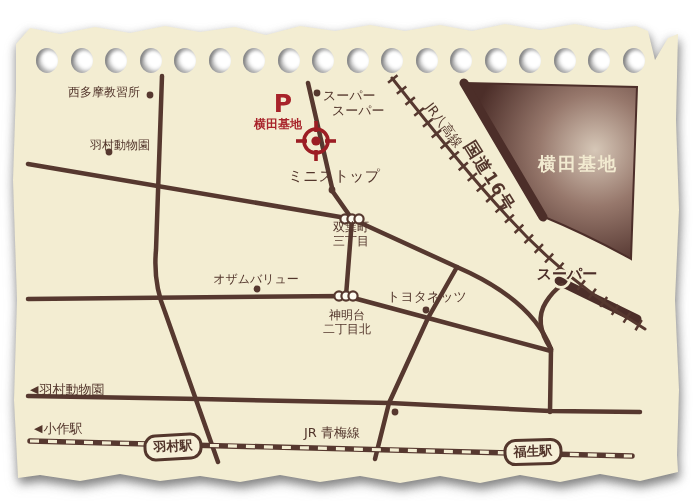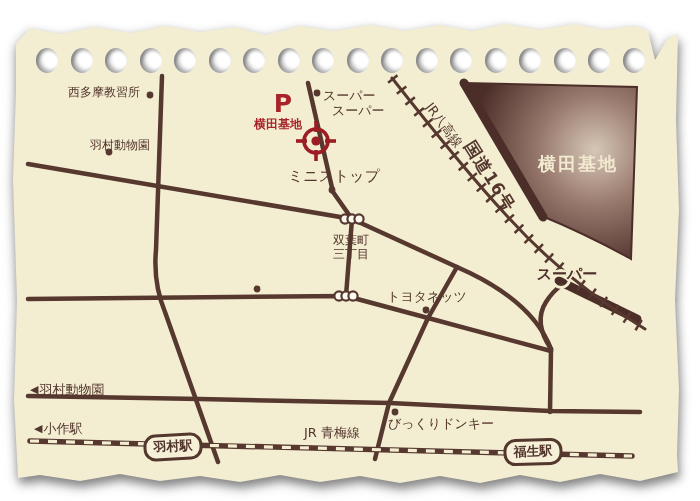--- a/index.html
+++ b/index.html
@@ -149,38 +149,42 @@
   <div class="lbl p-big" style="left:283px;top:104px">P</div>
   <div class="lbl red" style="left:278px;top:124px">横田基地</div>
 
   <div class="lbl left kaneman small" style="left:323px;top:103px">
     <div>スーパー</div>
     <div class="l2">スーパー</div>
   </div>
 
   <div class="lbl" style="left:334px;top:177px;font-size:15px">ミニストップ</div>
 
-  <div class="lbl two-line" style="left:351px;top:247px">
+  <div class="lbl two-line" style="left:351px;top:234px">
     <div>双葉町</div>
     <div>三丁目</div>
   </div>
 
   <div class="lbl rot-hachiko" style="left:444px;top:125px">JR八高線</div>
   <div class="lbl rot-r16" style="left:490px;top:176px">国道16号</div>
   <div class="lbl yokota" style="left:578px;top:164px">横田基地</div>
 
+  <div class="lbl" style="left:256px;top:279px">オザムバリュー</div>
   <div class="lbl small" style="left:427px;top:297px">トヨタネッツ</div>
 
   <div class="lbl station-bold" style="left:567px;top:275px">スーパー</div>
 
+  <div class="lbl two-line" style="left:347px;top:322px">
+    <div>神明台</div>
+    <div>二丁目北</div>
+  </div>
 
   <div class="lbl left small" style="left:30px;top:390px">
     <span class="arrow">◀</span><span>羽村動物園</span>
   </div>
   <div class="lbl left small" style="left:34px;top:429px">
     <span class="arrow">◀</span><span>小作駅</span>
   </div>
 
   <div class="pill" style="left:173px;top:447px">羽村駅</div>
   <div class="lbl small" style="left:332px;top:433px">JR 青梅線</div>
-  <div class="lbl small" style="left:441px;top:424px">びっくりドンキー</div>
   <div class="pill" style="left:533px;top:452px;transform:translate(-50%,-50%) rotate(-2deg)">福生駅</div>
 </div>
 
 </body></html>

